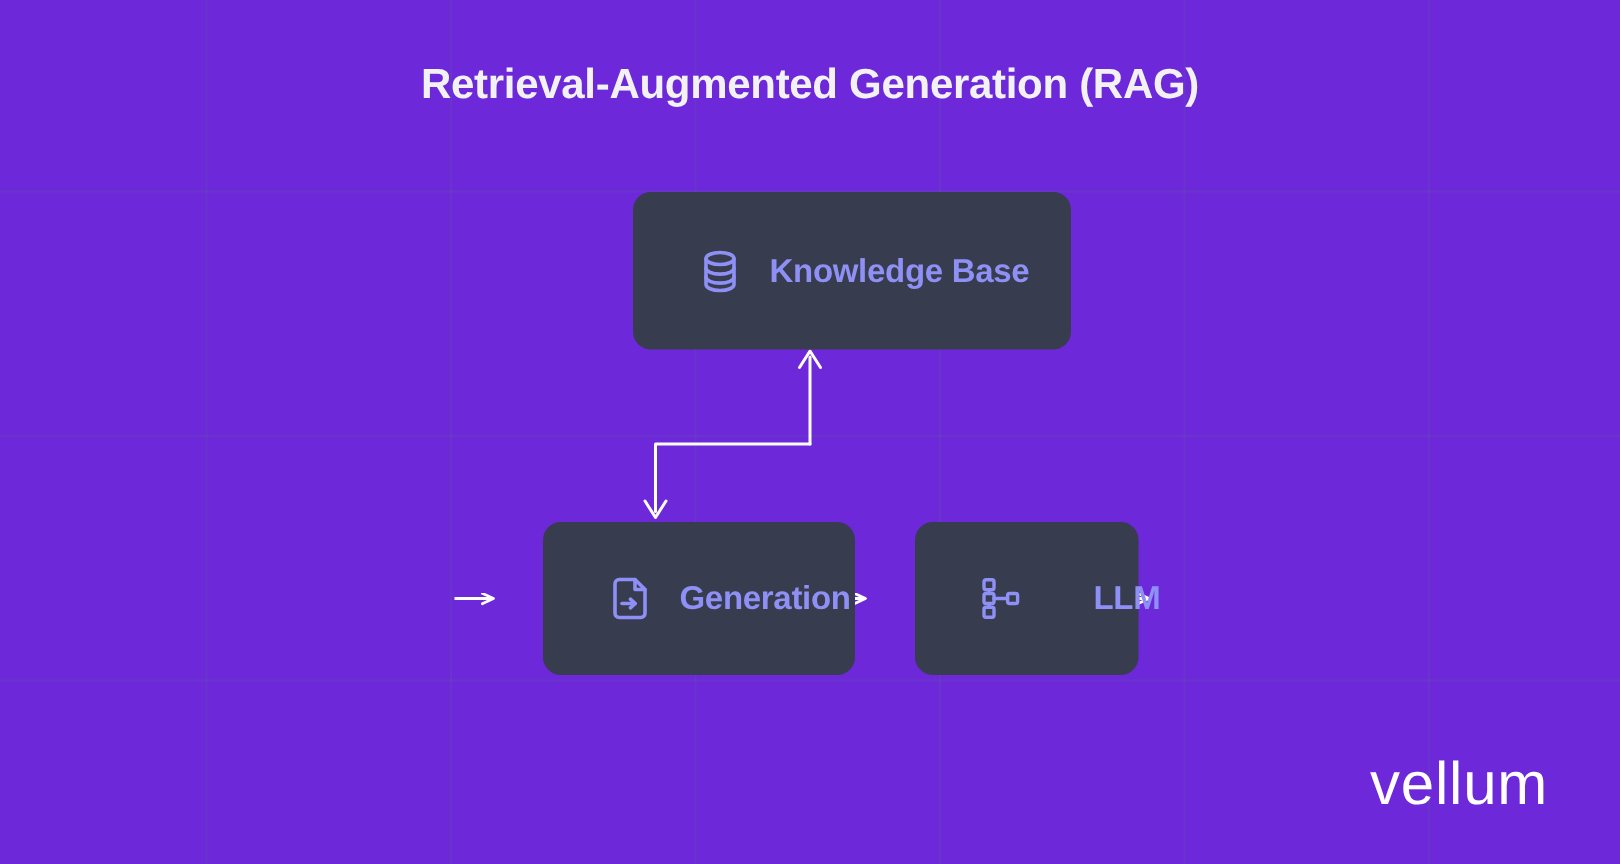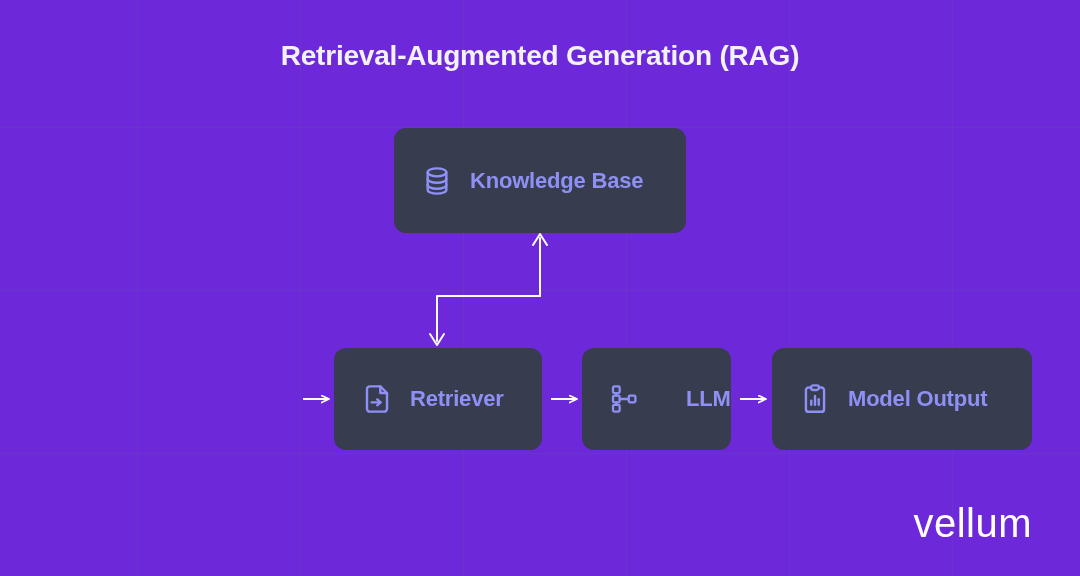--- a/index.html
+++ b/index.html
@@ -36,21 +36,22 @@
     letter-spacing:-0.2px;
   }
   
   .node {
     position:absolute;
     background:#373c4f;
     border-radius:12px;
     display:flex;
     align-items:center;
     gap:16px;
-    padding:0 26px;
+    padding:0 41px;
+    margin-left:28px;
   }
   .node .label {
     color:#8f90f5;
     font-size:22px;
     font-weight:bold;
     white-space:nowrap;
     letter-spacing:-0.2px;
   }
   .node .icon {
     flex:0 0 auto;
@@ -133,46 +134,34 @@
 
   <div class="node" id="node-retriever">
     <span class="icon">
       <svg width="32" height="32" viewBox="0 0 24 24" fill="none" stroke="#8f90f5" stroke-width="1.8" stroke-linecap="round" stroke-linejoin="round">
         <path d="M14.5 2.5 H6.6 A2.1 2.1 0 0 0 4.5 4.6 V19.4 A2.1 2.1 0 0 0 6.6 21.5 H17.4 A2.1 2.1 0 0 0 19.5 19.4 V7.5 Z"></path>
         <path d="M14.5 2.5 V7.5 H19.5"></path>
         <path d="M8 14.5 H14.5"></path>
         <path d="M12.2 12.3 L14.6 14.5 L12.2 16.7"></path>
       </svg>
     </span>
-    <span class="label">Retriever</span>
+    <span class="label">Generation</span>
   </div>
 
   <div class="node" id="node-llm">
     <span class="icon">
       <svg width="32" height="32" viewBox="0 0 24 24" fill="none" stroke="#8f90f5" stroke-width="1.7" stroke-linecap="round" stroke-linejoin="round">
         <rect x="3" y="2.6" width="5" height="5" rx="1"></rect>
         <rect x="3" y="9.5" width="5" height="5" rx="1"></rect>
         <rect x="3" y="16.4" width="5" height="5" rx="1"></rect>
         <rect x="14.8" y="9.5" width="5" height="5" rx="1"></rect>
         <path d="M8 12 H14.8"></path>
         <path d="M5.5 7.6 V9.5"></path>
         <path d="M5.5 14.5 V16.4"></path>
       </svg>
     </span>
     <span class="label">LLM</span>
   </div>
 
-  <div class="node" id="node-output">
-    <span class="icon">
-      <svg width="32" height="32" viewBox="0 0 24 24" fill="none" stroke="#8f90f5" stroke-width="1.8" stroke-linecap="round" stroke-linejoin="round">
-        <path d="M9 3.4 H7.2 A2 2 0 0 0 5.2 5.4 V19.6 A2 2 0 0 0 7.2 21.6 H16.8 A2 2 0 0 0 18.8 19.6 V5.4 A2 2 0 0 0 16.8 3.4 H15"></path>
-        <rect x="9" y="1.8" width="6" height="3.4" rx="1.7"></rect>
-        <path d="M9.2 16.4 V13.2"></path>
-        <path d="M12 16.4 V9.8"></path>
-        <path d="M14.8 16.4 V12.2"></path>
-      </svg>
-    </span>
-    <span class="label">Model Output</span>
-  </div>
 
   <div id="logo">vellum</div>
 
 </div>
 
 </body></html>

